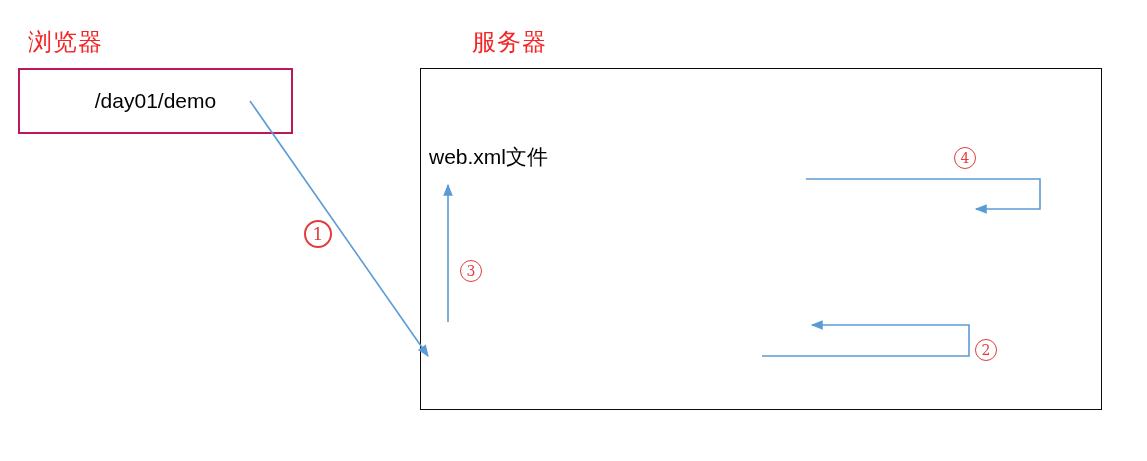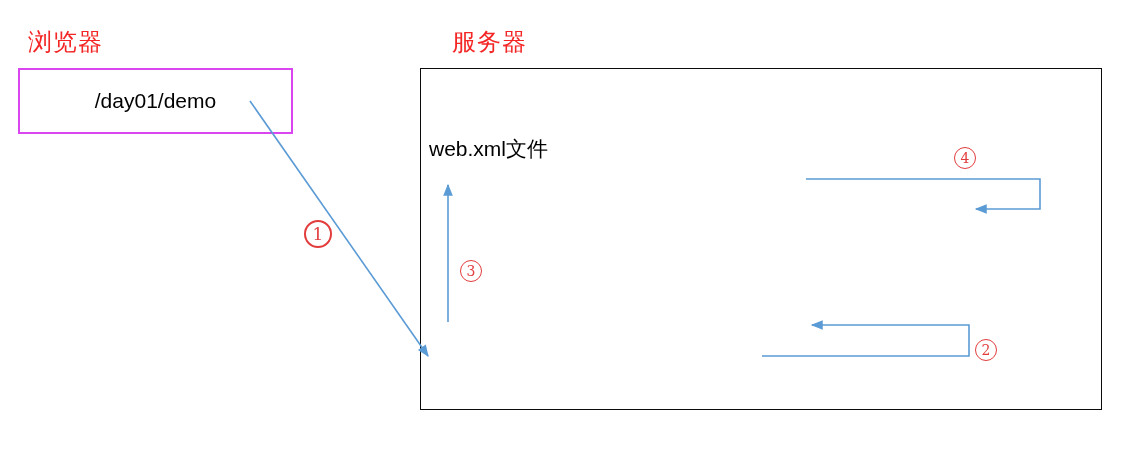--- a/index.html
+++ b/index.html
@@ -6,36 +6,36 @@
   .canvas {
     position:relative; width:1147px; height:461px; background:#ffffff;
     font-family:"Liberation Sans", sans-serif; color:#000; overflow:hidden;
   }
   .hdr {
     position:absolute; top:29px;
     font-family:"DejaVu Serif", serif;
     font-size:24px; line-height:26px; color:#f42525; letter-spacing:1px;
   }
   .hdr-browser { left:28px; }
-  .hdr-server  { left:452px; }
+  .hdr-server  { left:472px; }
   .browser-box {
     position:absolute; left:18px; top:68px; width:271px; height:62px;
-    border:2px solid #d946ef; background:#fff;
+    border:2px solid #be185d; background:#fff;
     display:flex; align-items:center; justify-content:center;
     font-size:21px;
   }
   .server-box {
     position:absolute; left:420px; top:68px; width:680px; height:340px;
     border:1.5px solid #0b0b0b; background:#fff;
   }
   .code {
     position:absolute; left:429px; top:76px;
     font-size:21px; line-height:29px; white-space:pre;
   }
-  .code-line { height:29px; }
+  .code-line { height:29px;margin-top:8px; }
   .arrows { position:absolute; left:0; top:0; pointer-events:none; }
   .arrows * { pointer-events:none; }
   .circ {
     position:absolute; box-sizing:border-box;
     border:1.6px solid #e23c3c; border-radius:50%;
     color:#e23c3c; font-family:"DejaVu Serif", serif;
     display:flex; align-items:center; justify-content:center;
     background:transparent;
   }
   .circ-1 { left:304px; top:220px; width:28px; height:28px; font-size:17px; border-width:2px; }

